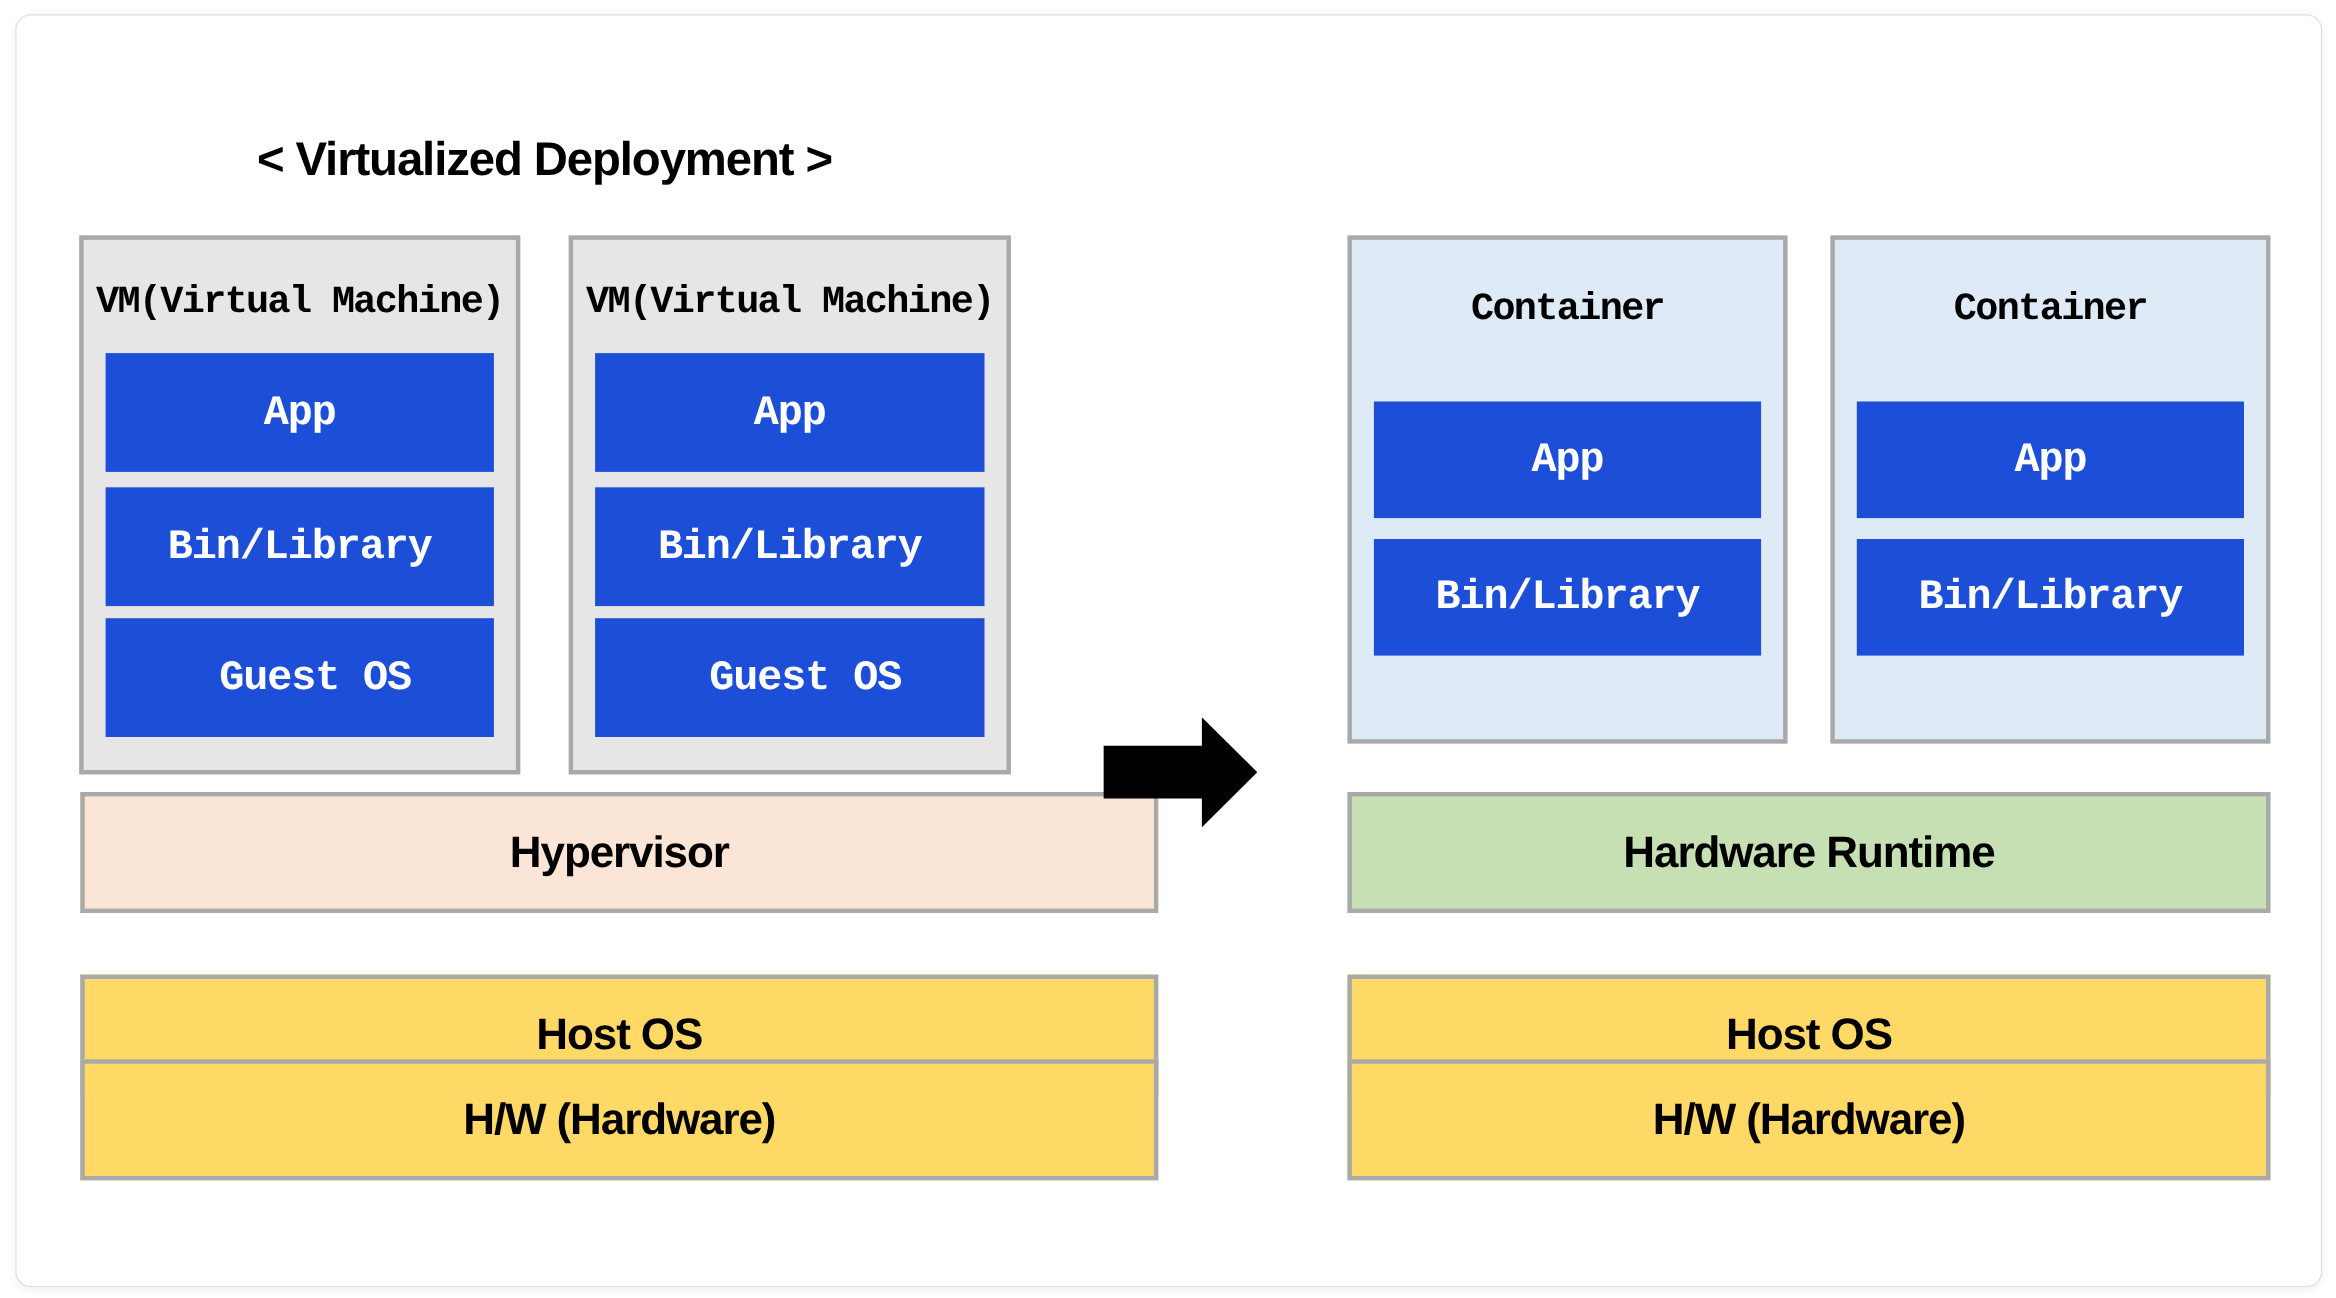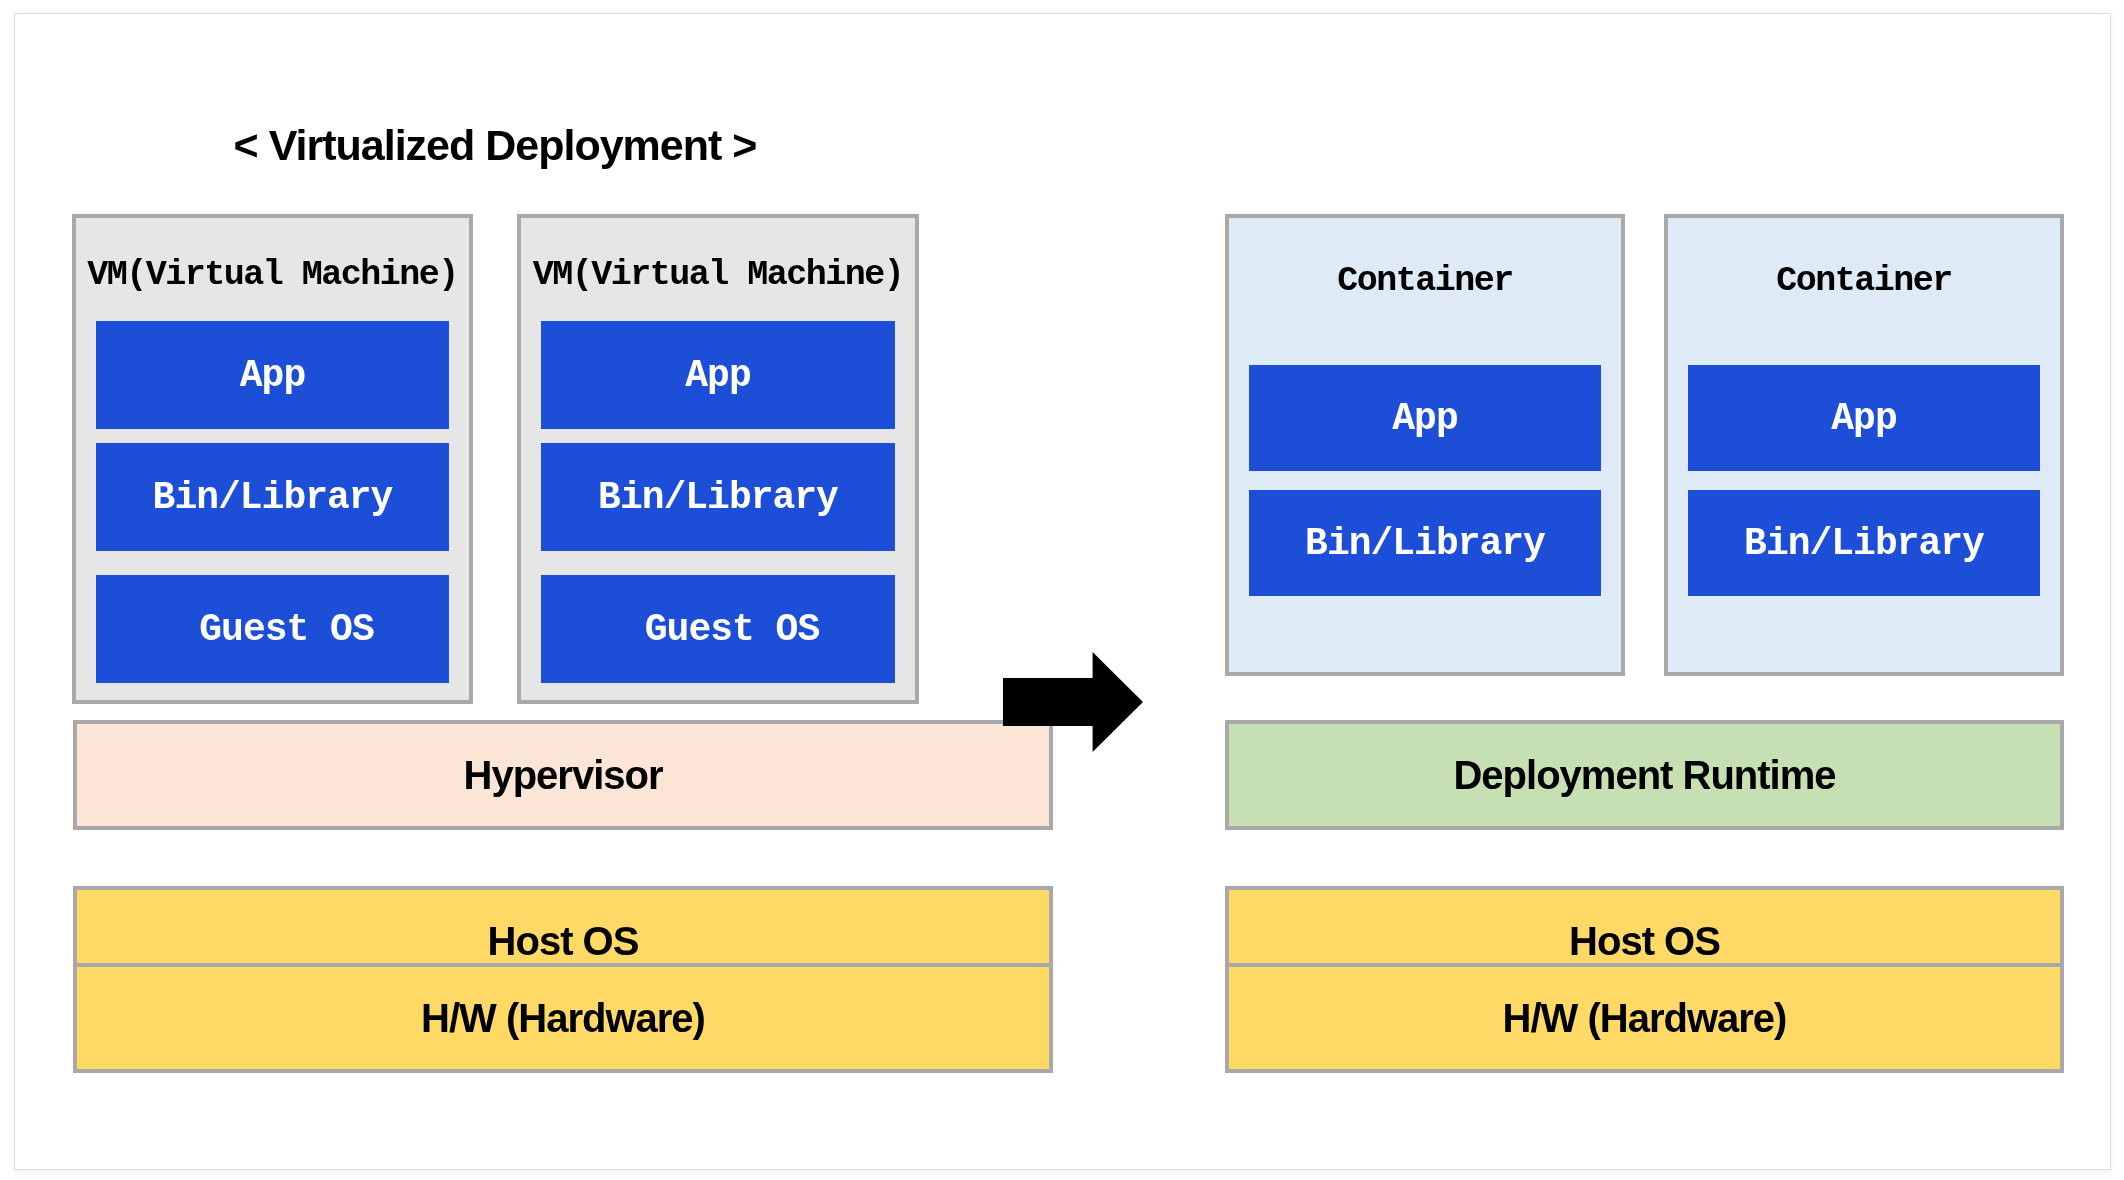--- a/index.html
+++ b/index.html
@@ -5,21 +5,21 @@
   html,body{
     margin:0;padding:0;background:#ffffff;
     font-family:"Liberation Sans","DejaVu Sans",sans-serif;
     -webkit-font-smoothing:antialiased;
   }
   .canvas{
     position:relative;width:2124px;height:1180px;background:#ffffff;overflow:hidden;
   }
   .card{
     position:absolute;left:14px;top:13px;width:2095px;height:1155px;
-    background:#ffffff;border:1px solid #dcdcdc;border-radius:0;
+    background:#ffffff;border:1px solid #dcdcdc;border-radius:14px;
     box-shadow:0 3px 8px rgba(0,0,0,0.06);
   }
   .section-title{
     position:absolute;top:102px;height:58px;
     display:flex;align-items:center;justify-content:center;
     font-size:43px;font-weight:700;letter-spacing:-1px;color:#000000;
     white-space:nowrap;
   }
   .section-title.left{left:58px;width:844px;}
   .section-title.right{left:1210px;width:839px;}
@@ -47,21 +47,21 @@
 
   .layer{
     position:absolute;left:20px;right:20px;height:108px;
     background:#1d4ed8;
     display:flex;align-items:center;justify-content:center;
     font-size:38px;font-weight:700;letter-spacing:-1px;color:#ffffff;
     white-space:nowrap;
   }
   .vm .layer.l0{top:103px;}
   .vm .layer.l1{top:225px;}
-  .vm .layer.l2{top:357px;padding-left:28px;}
+  .vm .layer.l2{top:344px;padding-left:28px;}
   .container .layer{height:106px;}
   .container .layer.l0{top:147px;}
   .container .layer.l1{top:272px;}
 
   
   .bar{
     position:absolute;height:110px;box-sizing:border-box;
     border:4px solid #a9a9a9;
     display:flex;align-items:center;justify-content:center;
     font-size:40px;font-weight:700;letter-spacing:-1px;color:#000000;
@@ -114,18 +114,18 @@
       <div class="layer l0">App</div>
       <div class="layer l1">Bin/Library</div>
     </div>
 
     <div class="stack-box container c2">
       <div class="box-title">Container</div>
       <div class="layer l0">App</div>
       <div class="layer l1">Bin/Library</div>
     </div>
 
-    <div class="bar rcol row0" style="background-color: rgb(198, 224, 180);">Deployment Runtime</div>
+    <div class="bar rcol row0" style="background-color: rgb(198, 224, 180);">Hardware Runtime</div>
     <div class="bar rcol row1" style="background-color: rgb(255, 217, 102);">Host OS</div>
     <div class="bar rcol row2" style="background-color: rgb(255, 217, 102);">H/W (Hardware)</div>
 
   </div>
 </div>
 
 </body></html>

